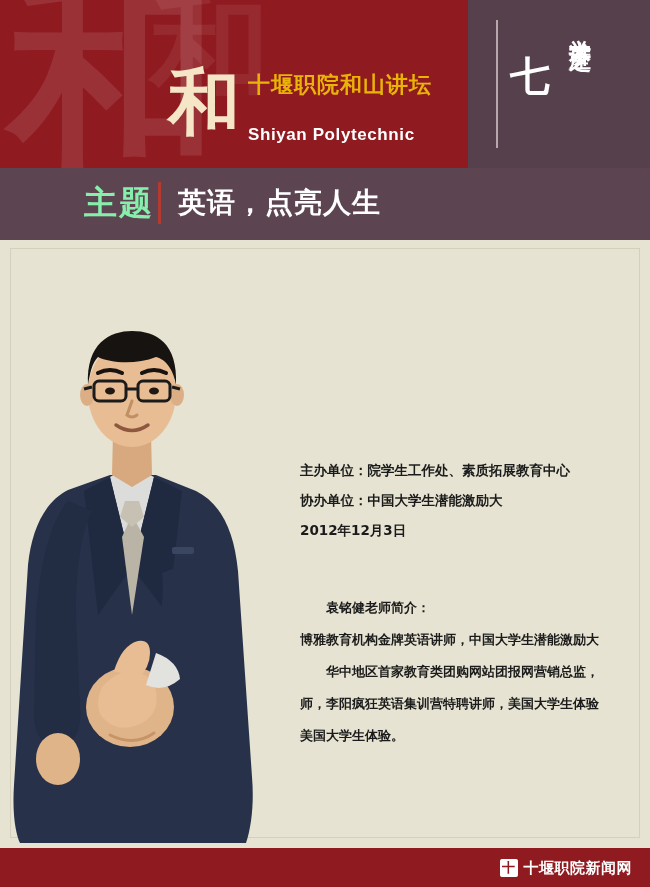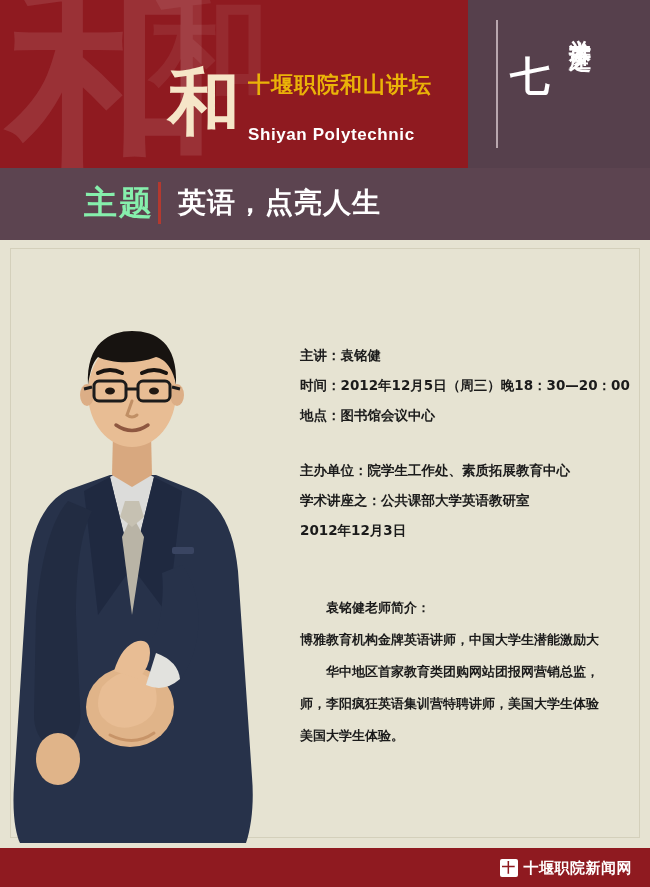--- a/index.html
+++ b/index.html
@@ -386,29 +386,24 @@
 
         <path d="M150 338 q22 8 24 26 q-16 14 -34 6 Z" fill="#e2e2de"></path>
 
         <path d="M62 186 C44 206 34 250 30 300 L28 400 C28 424 44 438 60 430 C72 424 76 408 74 392 L70 300 C70 258 74 220 86 196 Z" fill="#222c42"></path>
         <ellipse cx="52" cy="444" rx="22" ry="26" fill="#e0b489"></ellipse>
 
         <rect x="166" y="232" width="22" height="7" rx="2" fill="#3a4562"></rect>
       </svg>
     </div>
 
-    <div class="info-block">
-      <div class="info-line">主讲：袁铭健</div>
-      <div class="info-line">时间：2012年12月5日（周三）晚18：30—20：00</div>
-      <div class="info-line">地点：图书馆会议中心</div>
-    </div>
 
     <div class="org-block">
       <div class="org-line">主办单位：院学生工作处、素质拓展教育中心</div>
-      <div class="org-line">学术讲座之：公共课部大学英语教研室</div>
+      <div class="org-line">协办单位：中国大学生潜能激励大</div>
       <div class="org-line">2012年12月3日</div>
     </div>
 
     <div class="bio-block">
       <div class="bio-line bio-indent">袁铭健老师简介：</div>
       <div class="bio-line">博雅教育机构金牌英语讲师，中国大学生潜能激励大</div>
       <div class="bio-line bio-indent">华中地区首家教育类团购网站团报网营销总监，</div>
       <div class="bio-line">师，李阳疯狂英语集训营特聘讲师，美国大学生体验</div>
       <div class="bio-line">美国大学生体验。</div>
     </div>

